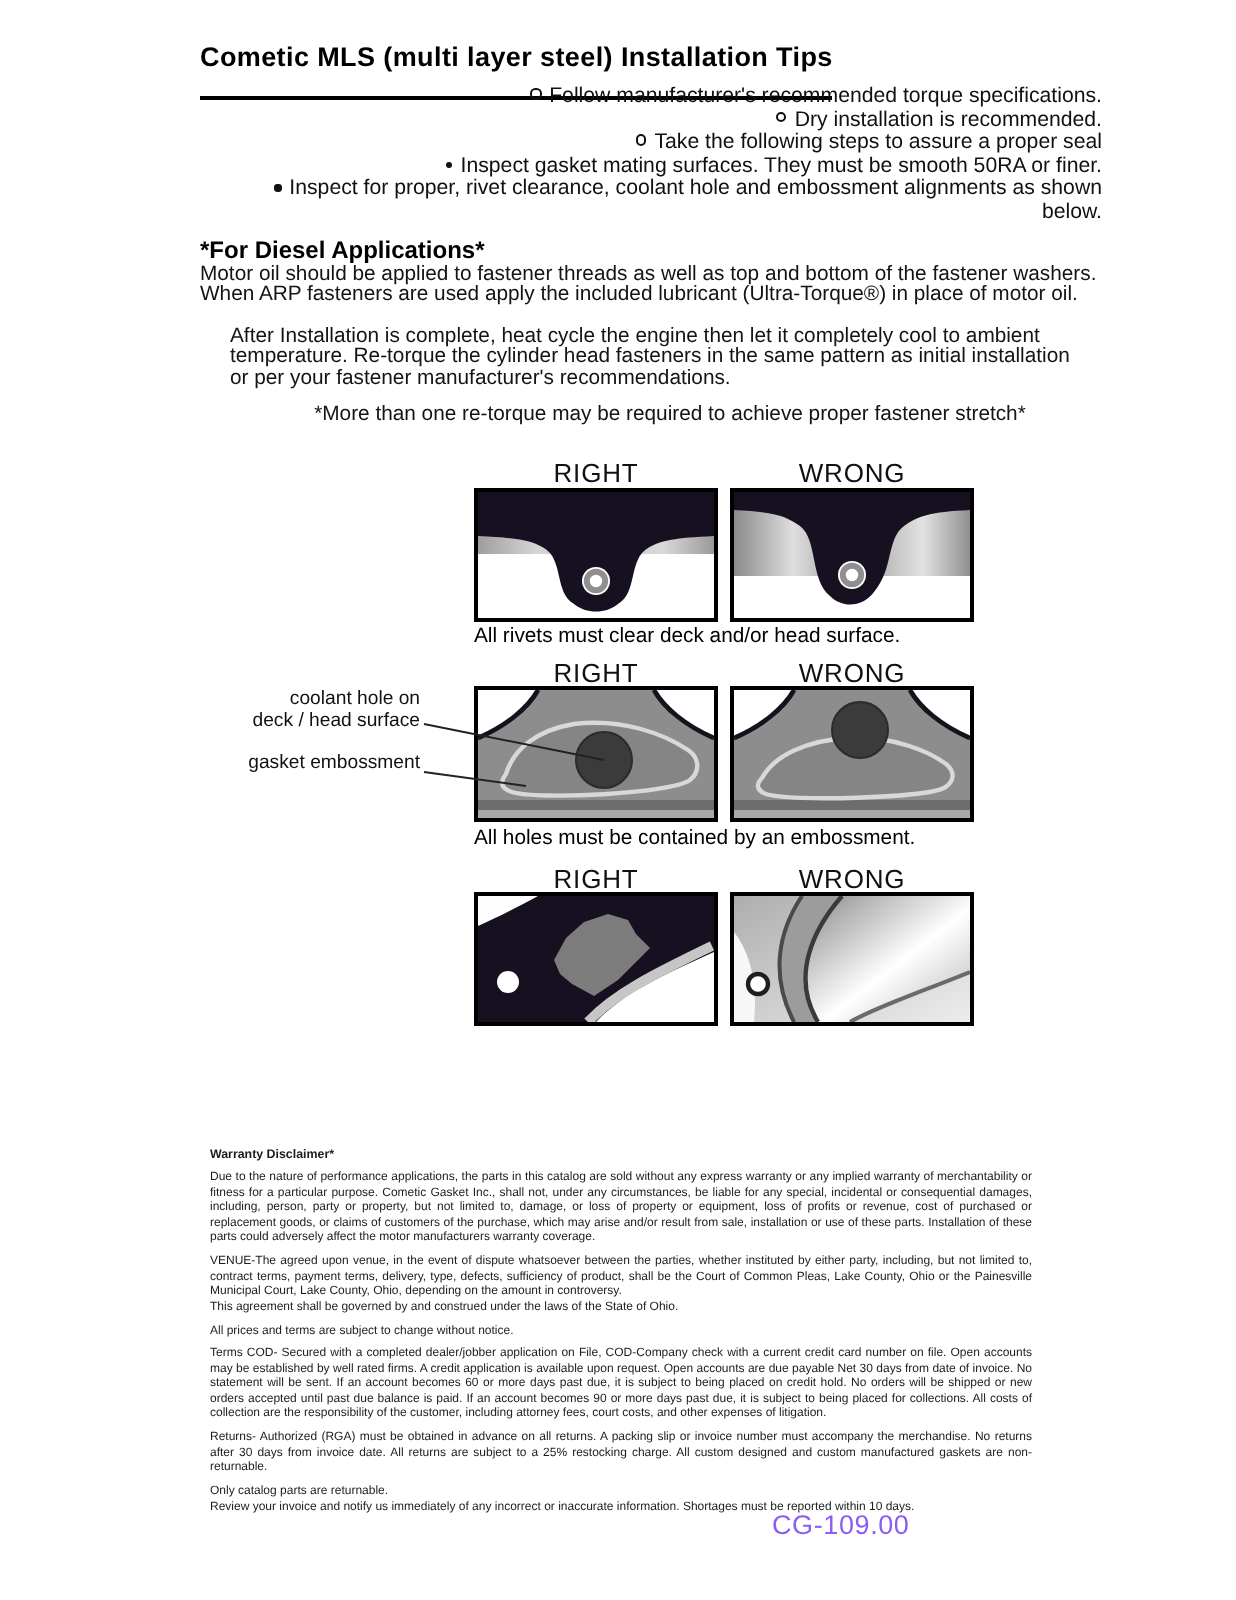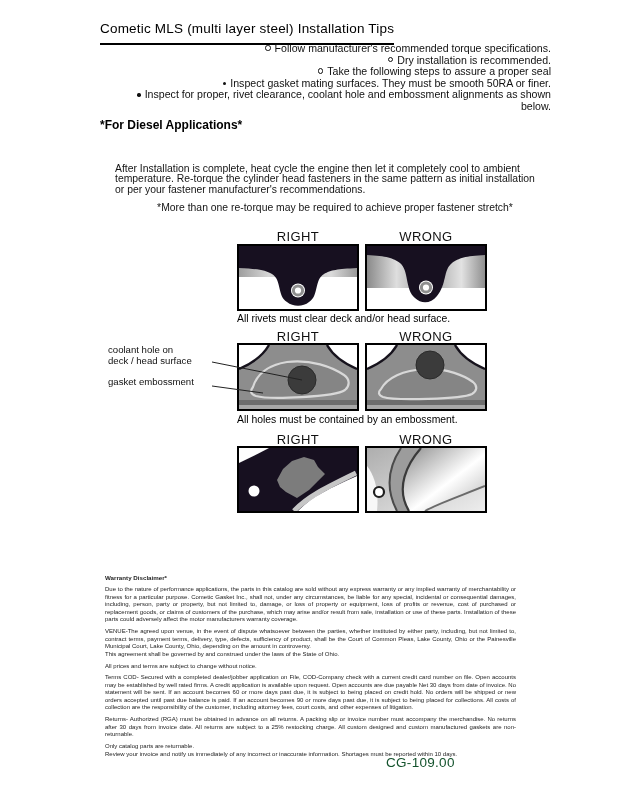--- a/index.html
+++ b/index.html
@@ -2,67 +2,69 @@
 <html><head>
 <meta charset="utf-8">
 <style>
   html,body{margin:0;padding:0;background:#ffffff;}
   .page{
     position:relative;width:618px;height:800px;background:#ffffff;overflow:hidden;
     font-family:"Liberation Sans",sans-serif;color:#101010;
   }
   .abs{position:absolute;}
   .page-title{
-    left:100px;top:21px;font-size:13.5px;font-weight:normal;letter-spacing:.2px;
-    border-bottom:2px solid #000;padding-bottom:7px;display:inline-block;color:#000;
+    left:100px;top:21px;font-size:13.5px;font-weight:bold;letter-spacing:.2px;
+    border-bottom:2px solid #000;padding-bottom:12px;display:inline-block;color:#000;
   }
   .tips{left:91px;top:43px;width:460px;font-size:10.6px;line-height:11.6px;text-align:right;}
   .bullet-row::before{
     content:"";display:inline-block;width:3.4px;height:3.4px;border:1px solid #111;
     border-radius:50%;margin-right:4px;vertical-align:1.5px;
   }
   .sub-row{padding-left:25px;}
   .sub-row::before{
     content:"";display:inline-block;width:3.4px;height:3.4px;background:#111;
     border-radius:50%;margin-right:4px;vertical-align:1.5px;
   }
   .diesel-heading{left:100px;top:118px;font-size:12px;font-weight:bold;color:#000;}
   .para{font-size:10.4px;line-height:10.3px;white-space:pre-line;color:#141414;}
   .p1{left:100px;top:133px;width:470px;}
   .p2{left:100px;top:164px;width:470px;margin-left:15px;}
   .p3{left:100px;top:203px;width:470px;text-align:center;}
   .fig-label{width:122px;text-align:center;font-size:13px;letter-spacing:.4px;color:#111;}
   .panel{width:122px;box-sizing:border-box;border:2px solid #000;background:#fff;}
   .panel svg{display:block;}
   .caption{font-size:10.4px;color:#000;white-space:pre-line;line-height:11px;}
-  .annotation{width:102px;font-size:9.6px;line-height:10.6px;
+  .annotation{width:102px;text-align:right;font-size:9.6px;line-height:10.6px;
     white-space:pre-line;color:#111;}
   .leader{pointer-events:none;}
   .disclaimer{left:105px;top:574px;width:411px;font-size:6px;line-height:7.45px;
     color:#1c1c1c;}
   .disclaimer .dhead{font-weight:bold;font-size:6.2px;margin-bottom:5px;}
   .disclaimer p{margin:0 0 4.5px 0;text-align:justify;white-space:pre-line;}
-  .page-number{left:386px;top:755px;font-size:13.5px;letter-spacing:.3px;color:#14532d;}
+  .page-number{left:386px;top:755px;font-size:13.5px;letter-spacing:.3px;color:#8b5cf6;}
 </style>
 </head>
 <body>
 
 <div class="page">
 
   <div class="abs page-title">Cometic MLS (multi layer steel) Installation Tips</div>
 
   <div class="abs tips">
     <div class="bullet-row"><span>Follow manufacturer's recommended torque specifications.</span></div>
     <div class="bullet-row"><span>Dry installation is recommended.</span></div>
     <div class="bullet-row"><span>Take the following steps to assure a proper seal</span></div>
     <div class="sub-row"><span>Inspect gasket mating surfaces.  They must be smooth 50RA or finer.</span></div>
     <div class="sub-row"><span>Inspect for proper, rivet clearance, coolant hole and embossment alignments as shown below.</span></div>
   </div>
 
   <div class="abs diesel-heading">*For Diesel Applications*</div>
+  <div class="abs para p1">Motor oil should be applied to fastener threads as well as top and bottom of the fastener washers.
+When ARP fasteners are used apply the included lubricant (Ultra-Torque®) in place of motor oil.</div>
   <div class="abs para p2">After Installation is complete, heat cycle the engine then let it completely cool to ambient
 temperature. Re-torque the cylinder head fasteners in the same pattern as initial installation
 or per your fastener manufacturer's recommendations.</div>
   <div class="abs para p3">*More than one re-torque may be required to achieve proper fastener stretch*</div>
 
   <div class="abs fig-label" style="left:237px;top:229px;">RIGHT</div>
   <div class="abs fig-label" style="left:365px;top:229px;">WRONG</div>
 
   <div class="abs panel" style="left:237px;top:244px;height:67px;">
     <svg width="118" height="63" viewBox="0 0 118 63">

